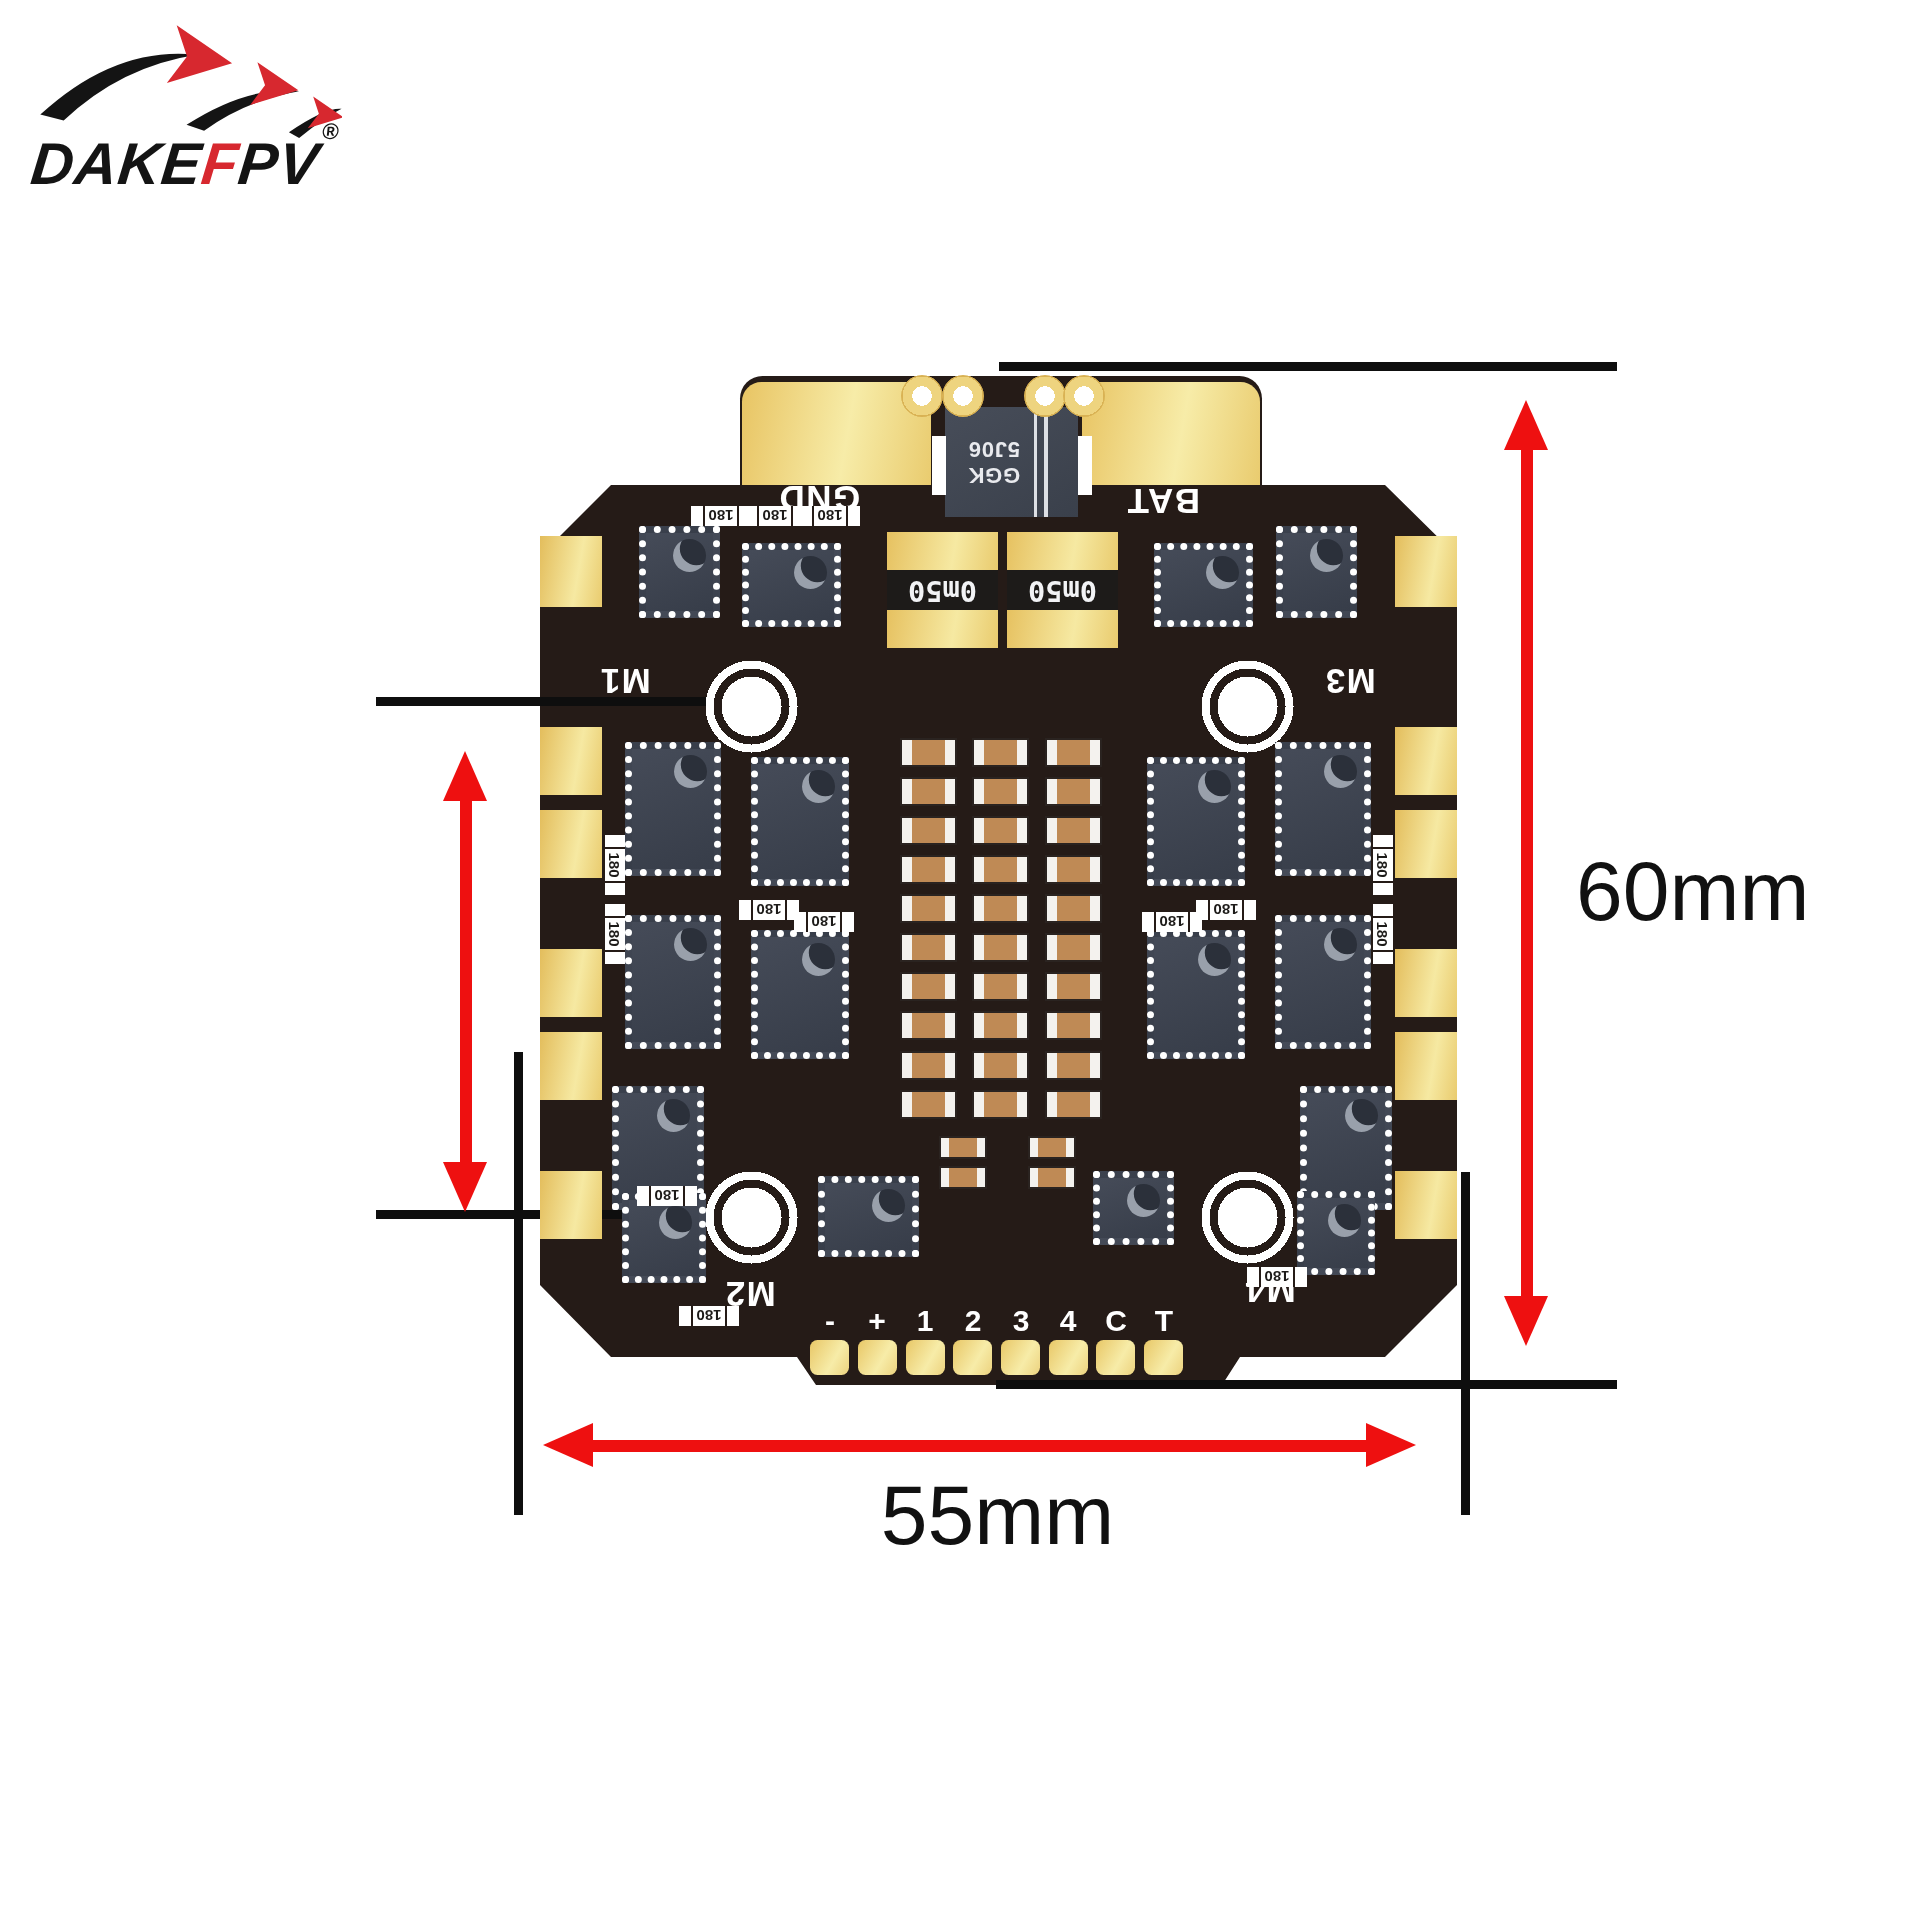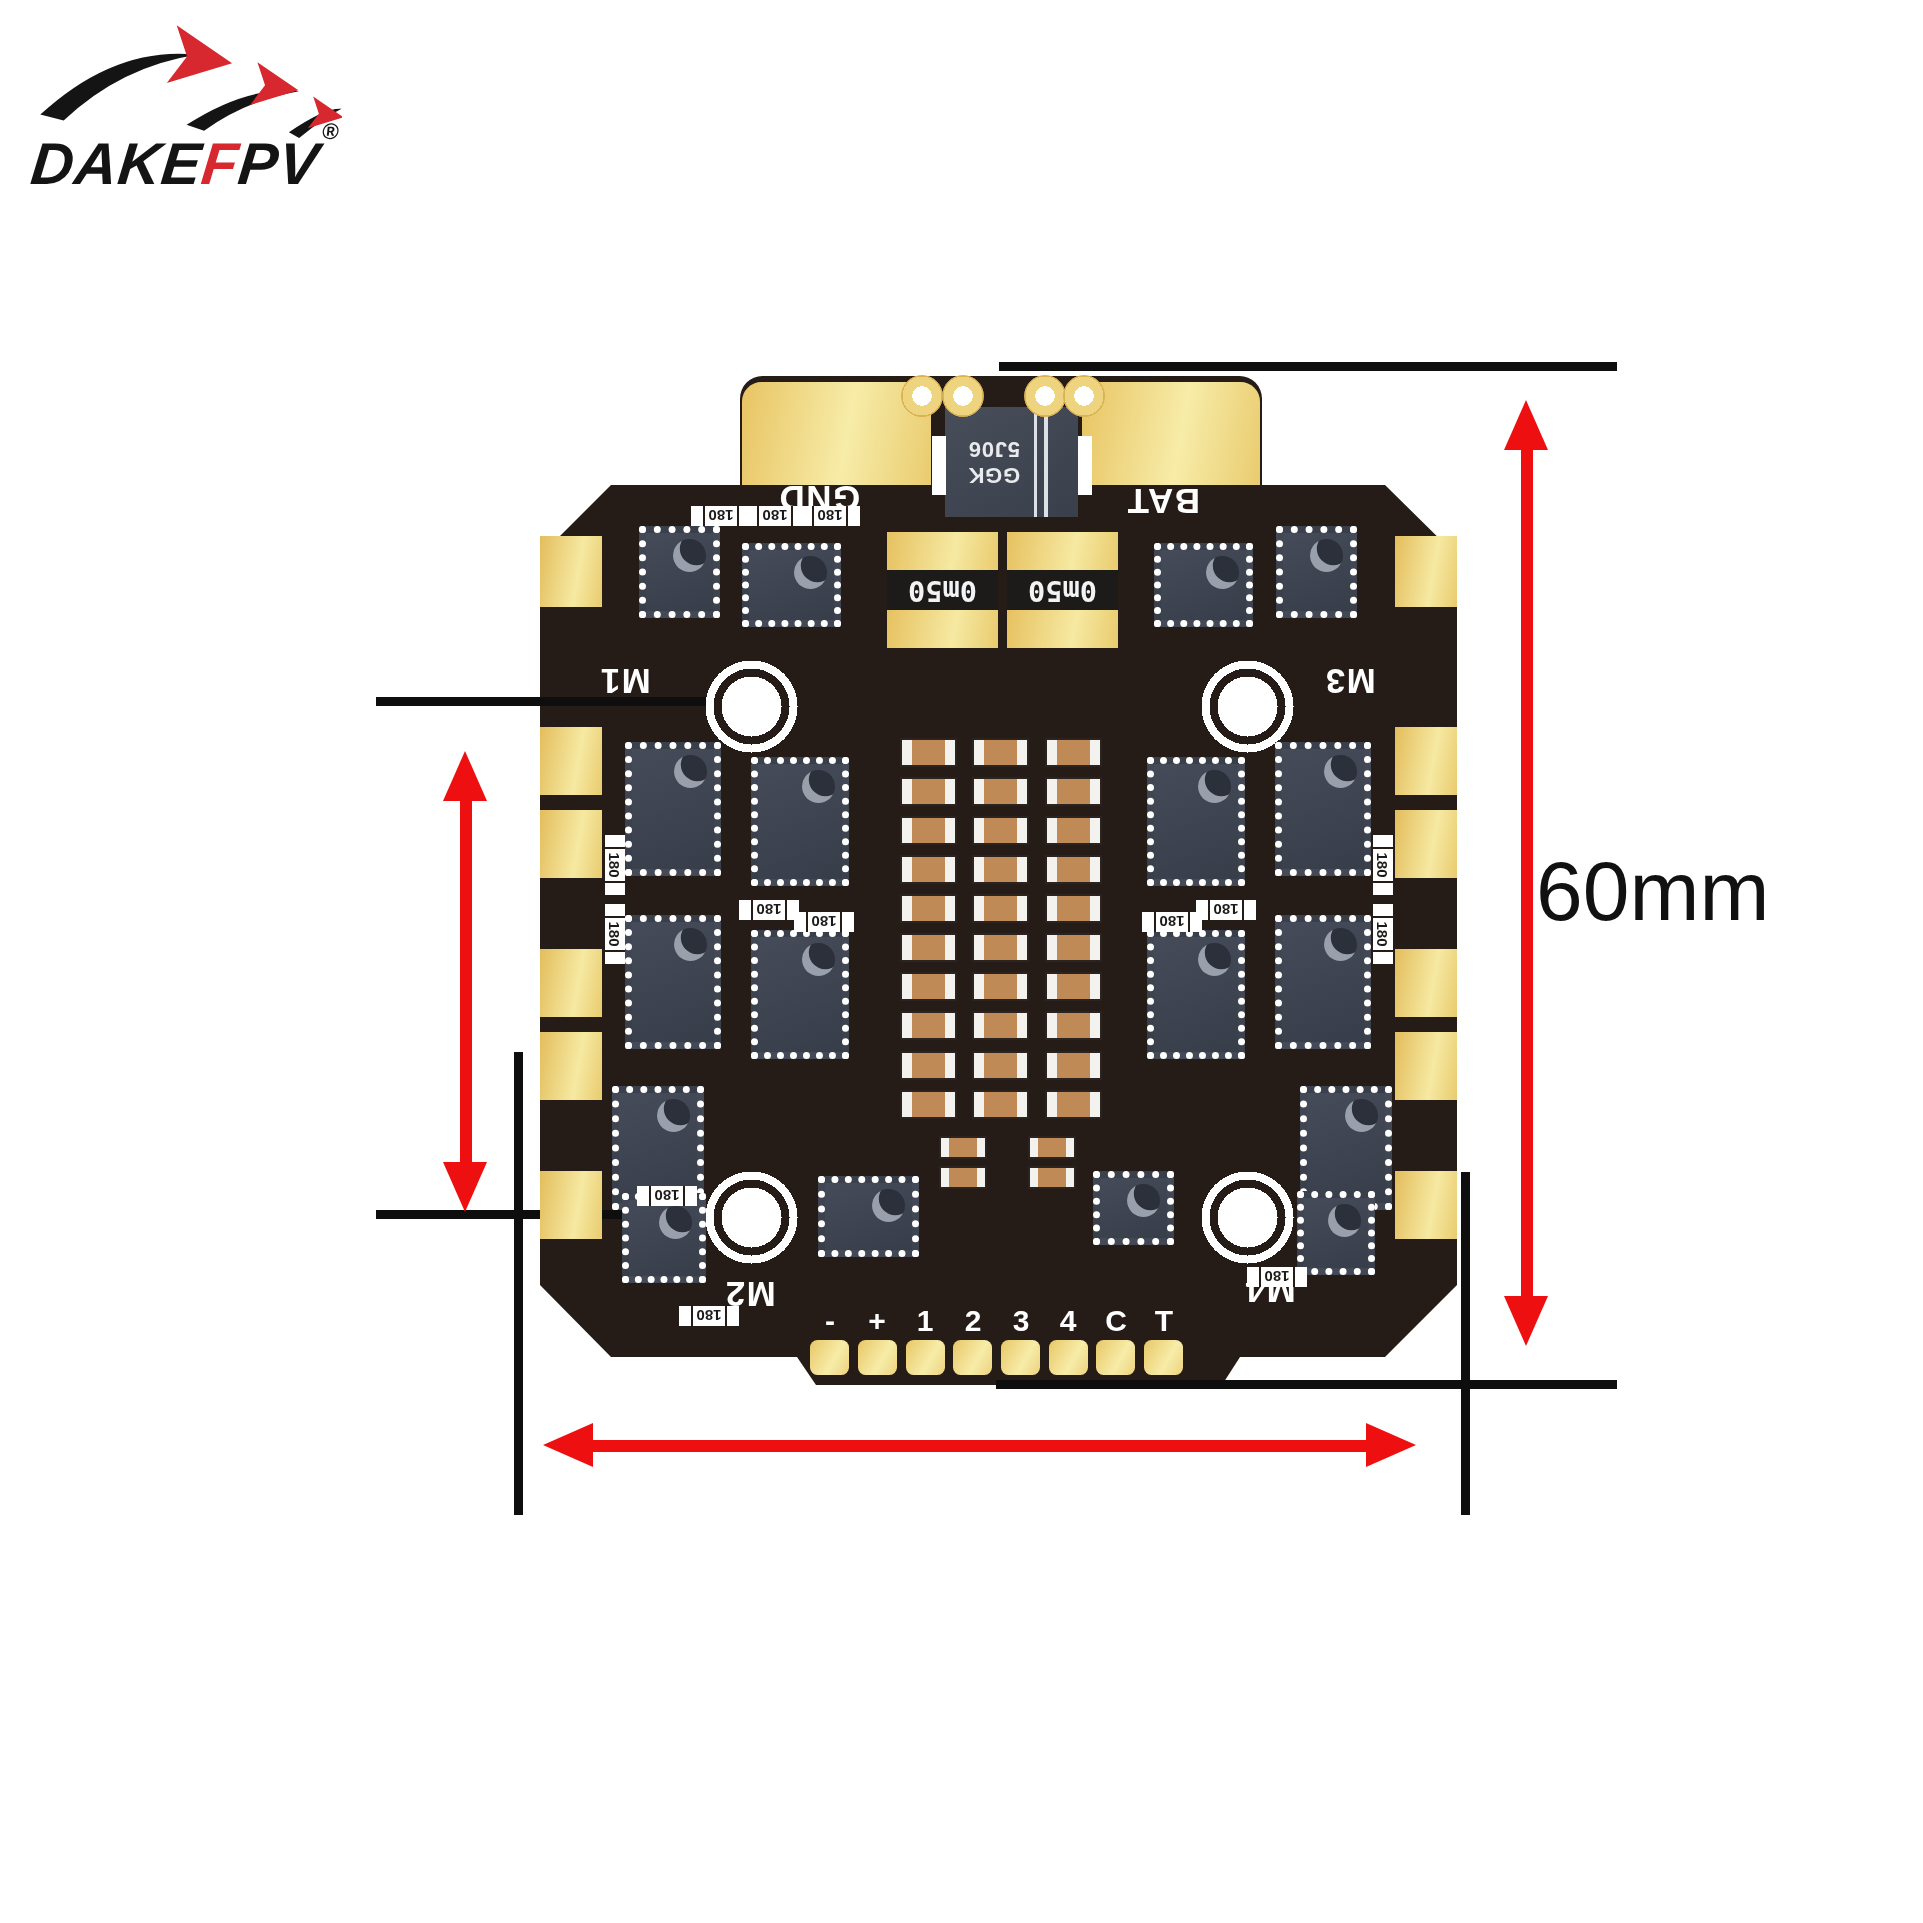--- a/index.html
+++ b/index.html
@@ -133,21 +133,22 @@
   <div class="ah down" style="left:1504px;top:1296px"></div>
 
   <div class="arrow-shaft" style="left:460px;top:798px;width:12px;height:367px"></div>
   <div class="ah up" style="left:443px;top:751px"></div>
   <div class="ah down" style="left:443px;top:1162px"></div>
 
   <div class="arrow-shaft" style="left:591px;top:1440px;width:777px;height:12px"></div>
   <div class="ah left" style="left:543px;top:1423px"></div>
   <div class="ah right" style="left:1366px;top:1423px"></div>
 
-  <div class="dim-text" id="dim-height" style="left:1536px;top:843px">60mm</div>
+  <div class="dim-text" id="dim-height" style="left:1576px;top:843px">60mm</div>
+  <div class="dim-text" id="dim-width">55mm</div>
 
 <div class="via" style="position: absolute; left: 901px; top: 375px;"></div>
     <div class="via" style="position: absolute; left: 942px; top: 375px;"></div>
     <div class="via" style="position: absolute; left: 1024px; top: 375px;"></div>
     <div class="via" style="position: absolute; left: 1063px; top: 375px;"></div>
     <div class="gold-pad" style="position: absolute; left: 540px; top: 536px; height: 71px;"></div>
     <div class="gold-pad" style="position: absolute; left: 540px; top: 727px; height: 68px;"></div>
     <div class="gold-pad" style="position: absolute; left: 540px; top: 810px; height: 68px;"></div>
     <div class="gold-pad" style="position: absolute; left: 540px; top: 949px; height: 68px;"></div>
     <div class="gold-pad" style="position: absolute; left: 540px; top: 1032px; height: 68px;"></div>

